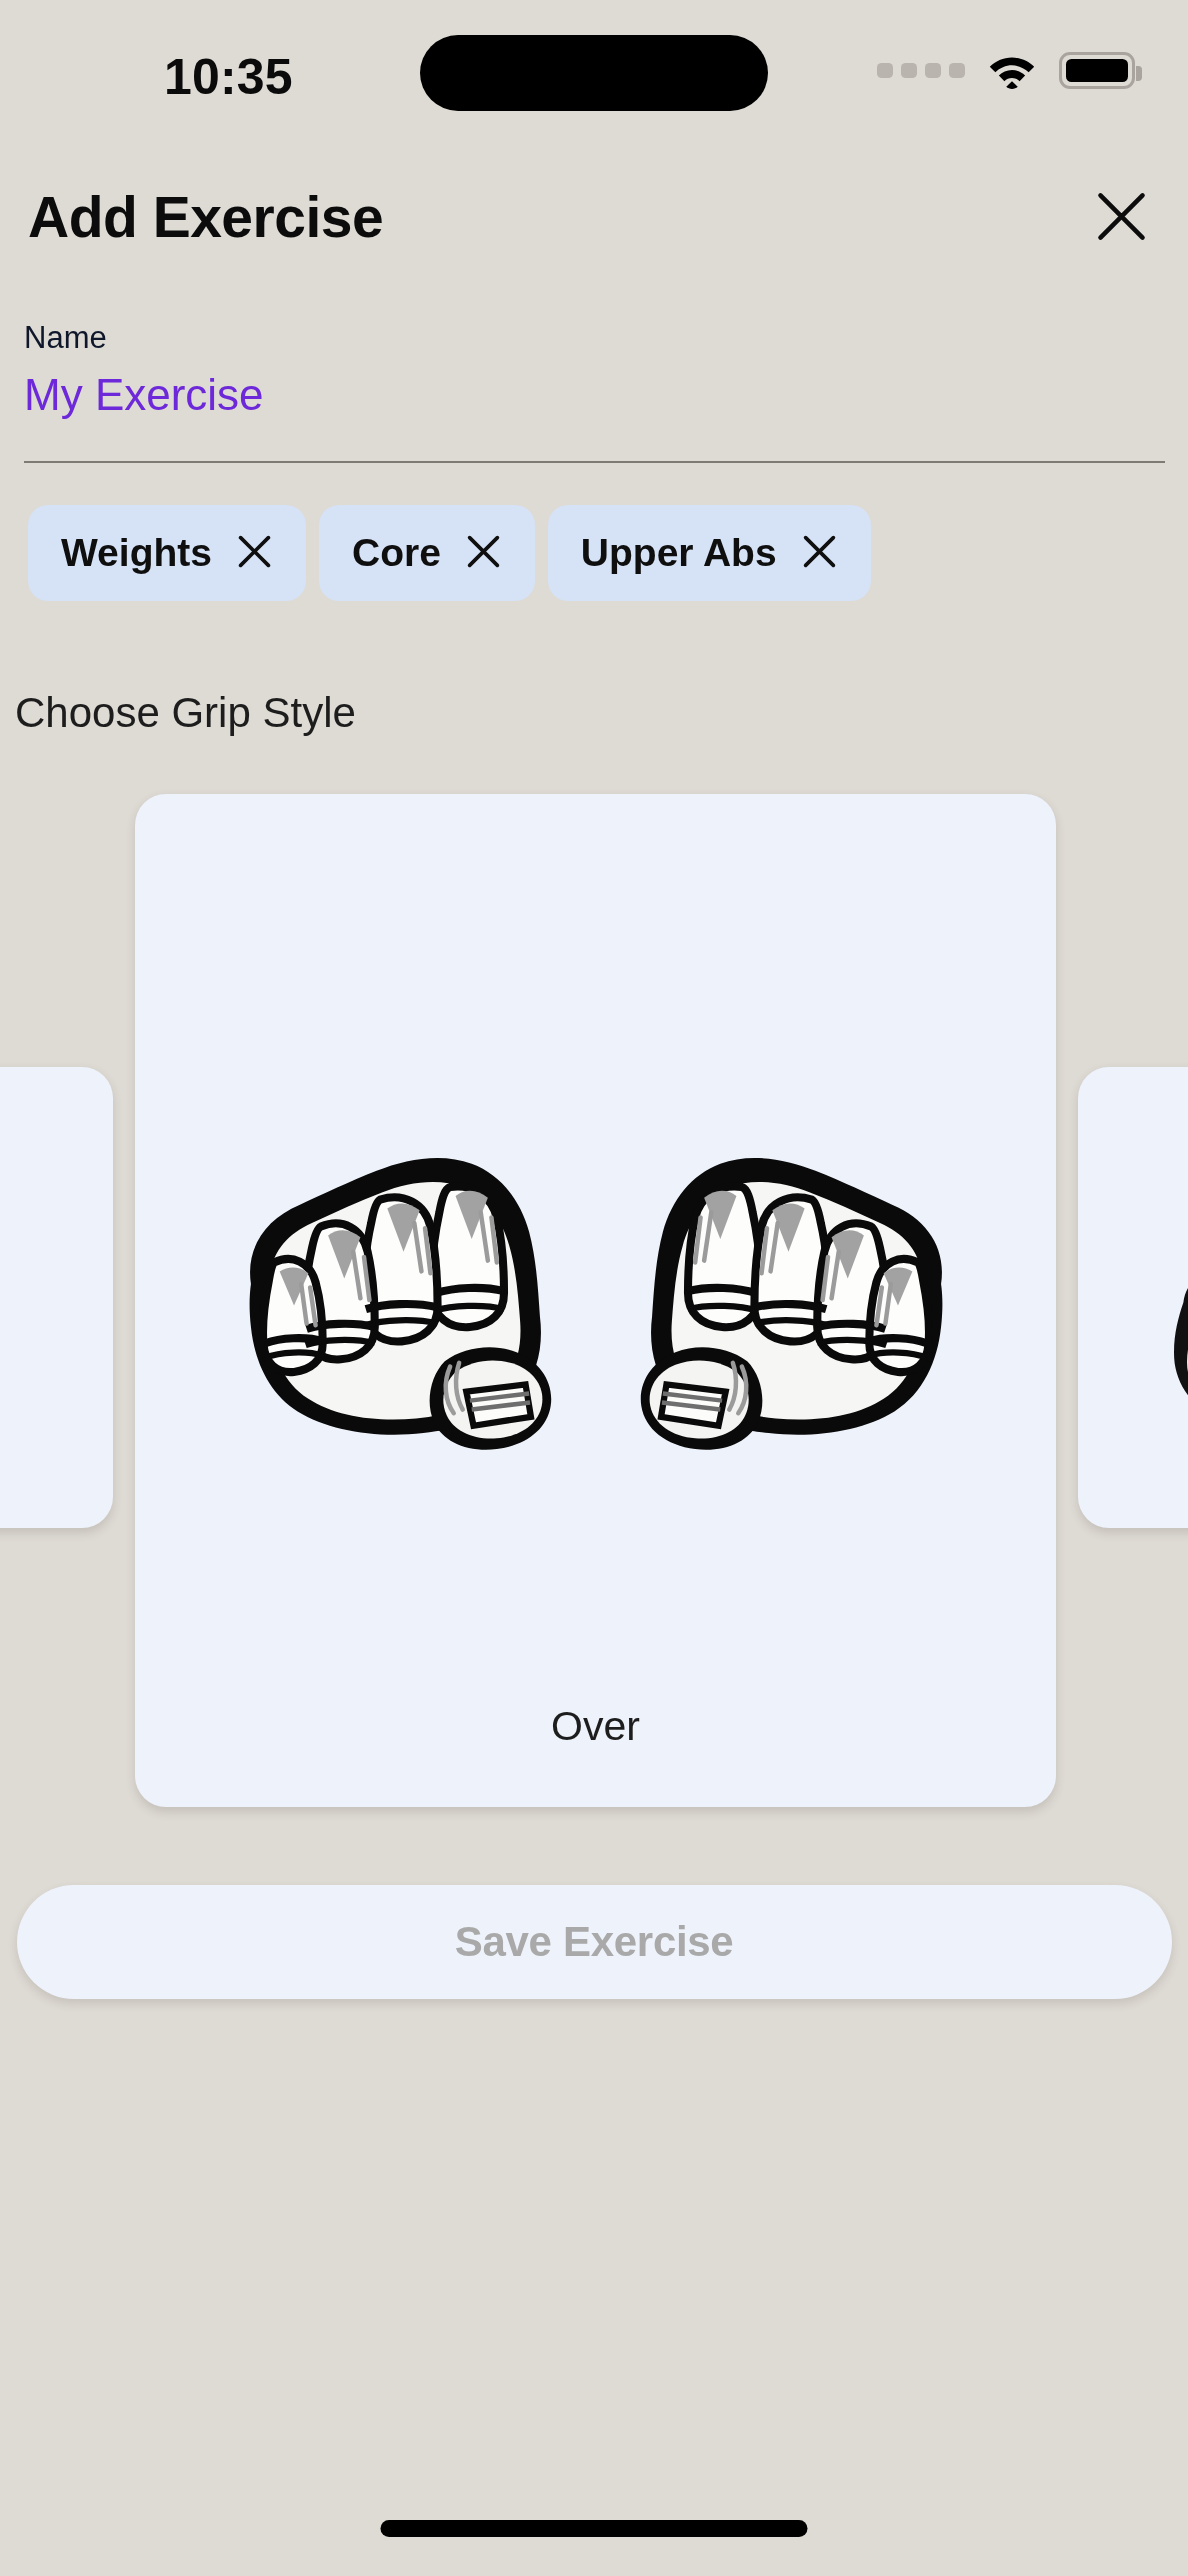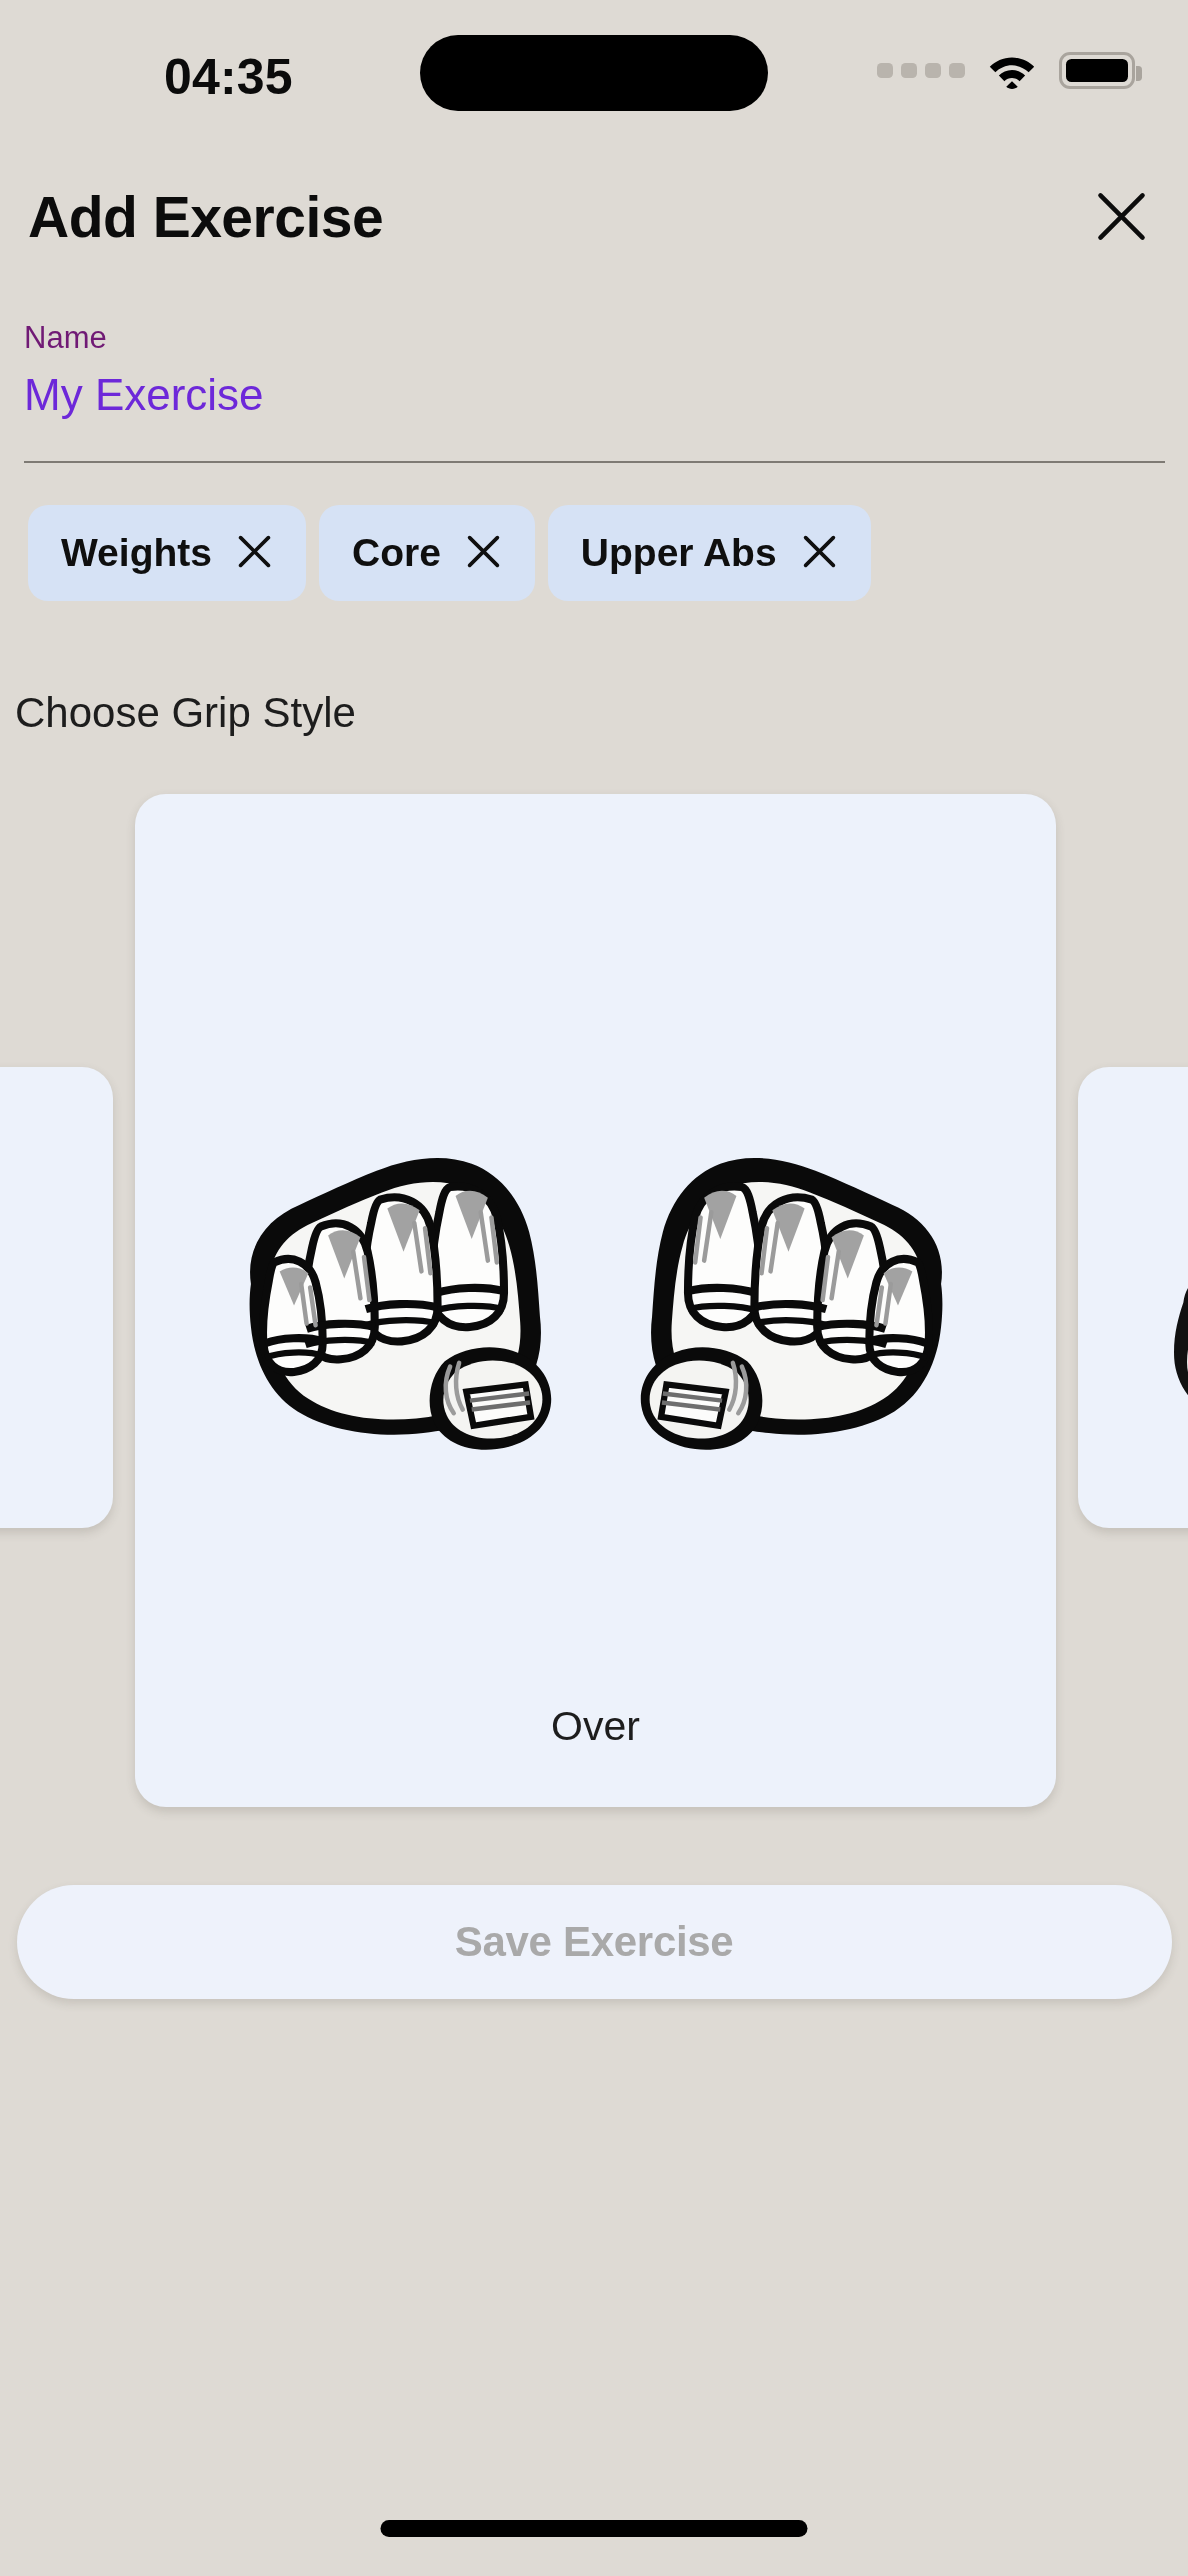--- a/index.html
+++ b/index.html
@@ -69,21 +69,21 @@
     display:flex; align-items:center; justify-content:center;
     background:transparent; border:none; cursor:pointer;
   }
   .close-btn svg { display:block; }
 
   
   .field-wrap {
     position:absolute; left:24px; top:321px; width:1141px;
   }
   .field-label {
-    font-size:31px; color:#701a75; line-height:1.1;
+    font-size:31px; color:#0f172a; line-height:1.1;
   }
   .field-value {
     margin-top:14.7px;
     font-size:44px; color:#6d28d9; line-height:1.15;
   }
   .field-rule {
     margin-top:41px;
     height:1.8px; width:100%;
     background:#7e7a74;
   }
@@ -177,21 +177,21 @@
     width:427px; height:16.6px;
     background:#000; border-radius:9.2px;
   }
 </style>
 </head>
 <body>
 
 <div class="screen">
 
   <div class="status-bar">
-    <div class="status-time">04:35</div>
+    <div class="status-time">10:35</div>
     <div class="dynamic-island"></div>
     <div class="status-right">
       <span class="cell-dots">
         <i></i>
           <i></i>
           <i></i>
           <i></i>
       </span>
       <span>
         <svg class="wifi-ico" viewBox="0 0 54 40">

